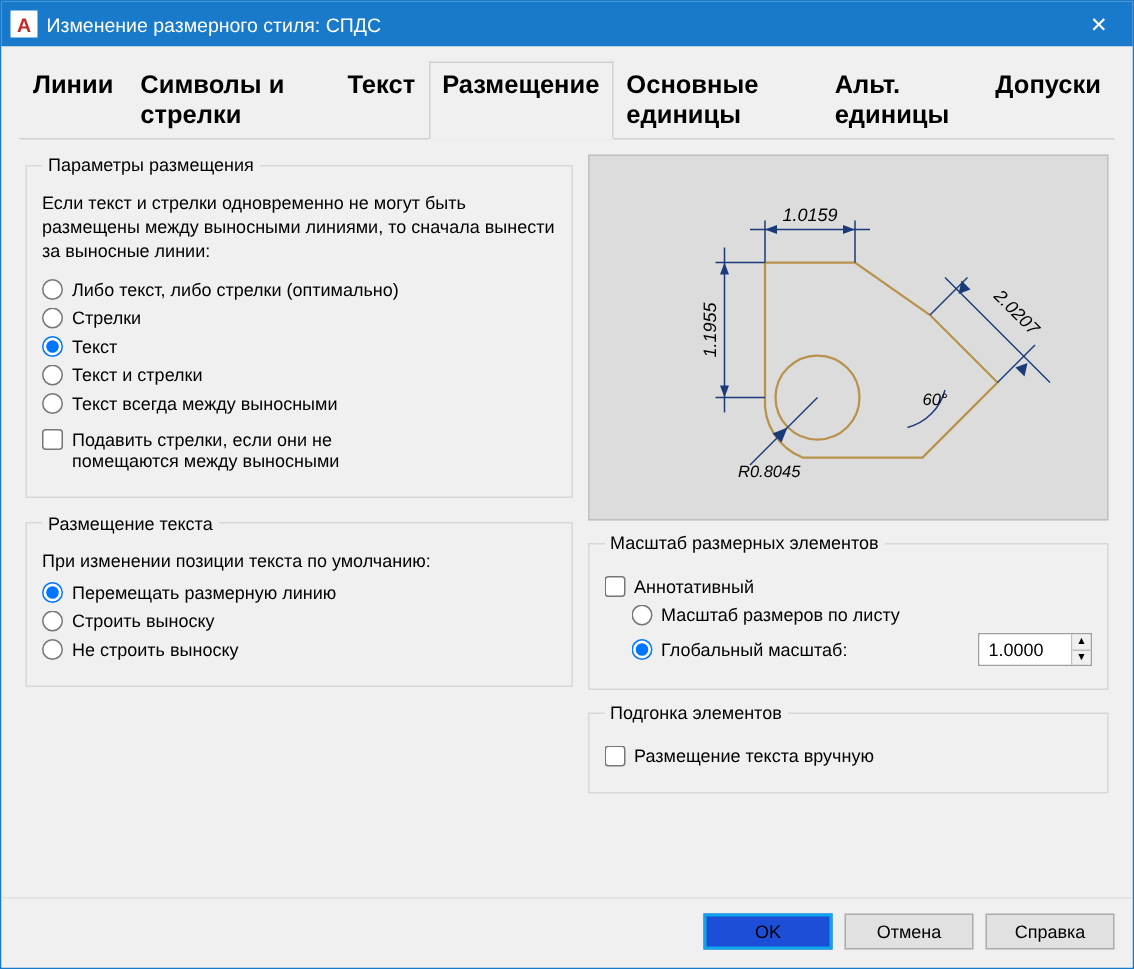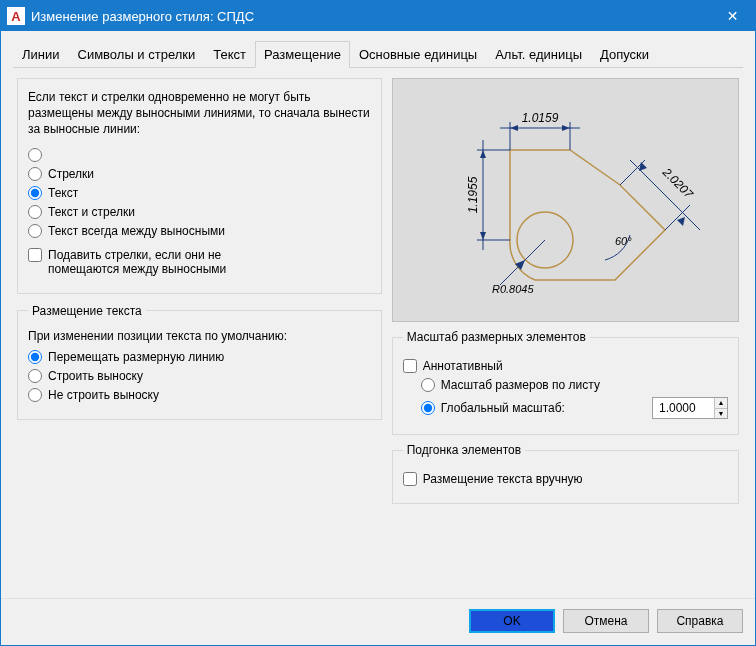--- a/index.html
+++ b/index.html
@@ -53,23 +53,24 @@
   .tabs {
     display: flex;
     border-bottom: 1px solid #d0d0d0;
     background: #f0f0f0;
   }
   .tab {
     padding: 5px 8px;
     border: 1px solid transparent;
     border-bottom: none;
     background: #f0f0f0;
-    font-size: 13px;
+    font-size: 17px;
     cursor: pointer;
     position: relative;
+    font-weight: bold;
   }
   .tab.active {
     background: #f0f0f0;
     border: 1px solid #d0d0d0;
     border-bottom: 1px solid #f0f0f0;
     margin-bottom: -1px;
     z-index: 2;
   }
   .tab-body {
     flex: 1;
@@ -189,24 +190,26 @@
       <div class="tab">Основные единицы</div>
       <div class="tab">Альт. единицы</div>
       <div class="tab">Допуски</div>
     </div>
 
     <div class="tab-body">
 
       <div class="col-left">
 
         <fieldset class="group">
+          <legend>Параметры размещения</legend>
           <p class="desc">Если текст и стрелки одновременно не могут быть размещены между выносными линиями, то сначала вынести за выносные линии:</p>
 
           <label class="radio-row">
             <input type="radio" name="fit" style="">
+            <span>Либо текст, либо стрелки (оптимально)</span>
           </label>
           <label class="radio-row">
             <input type="radio" name="fit" style="">
             <span>Стрелки</span>
           </label>
           <label class="radio-row">
             <input type="radio" name="fit" checked="" style="">
             <span>Текст</span>
           </label>
           <label class="radio-row">

